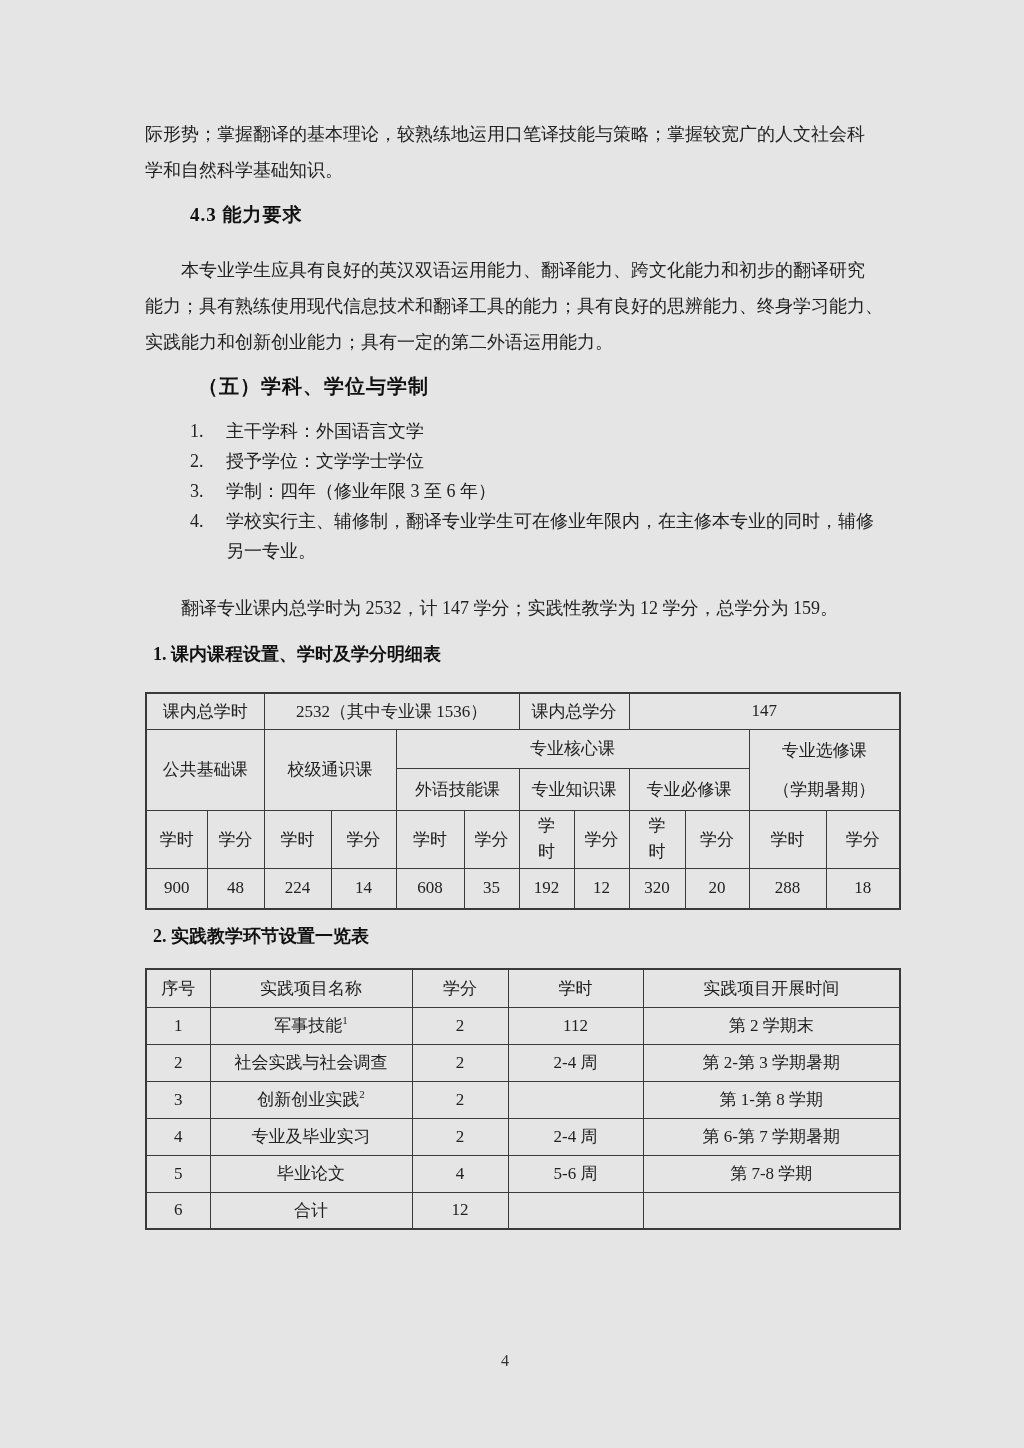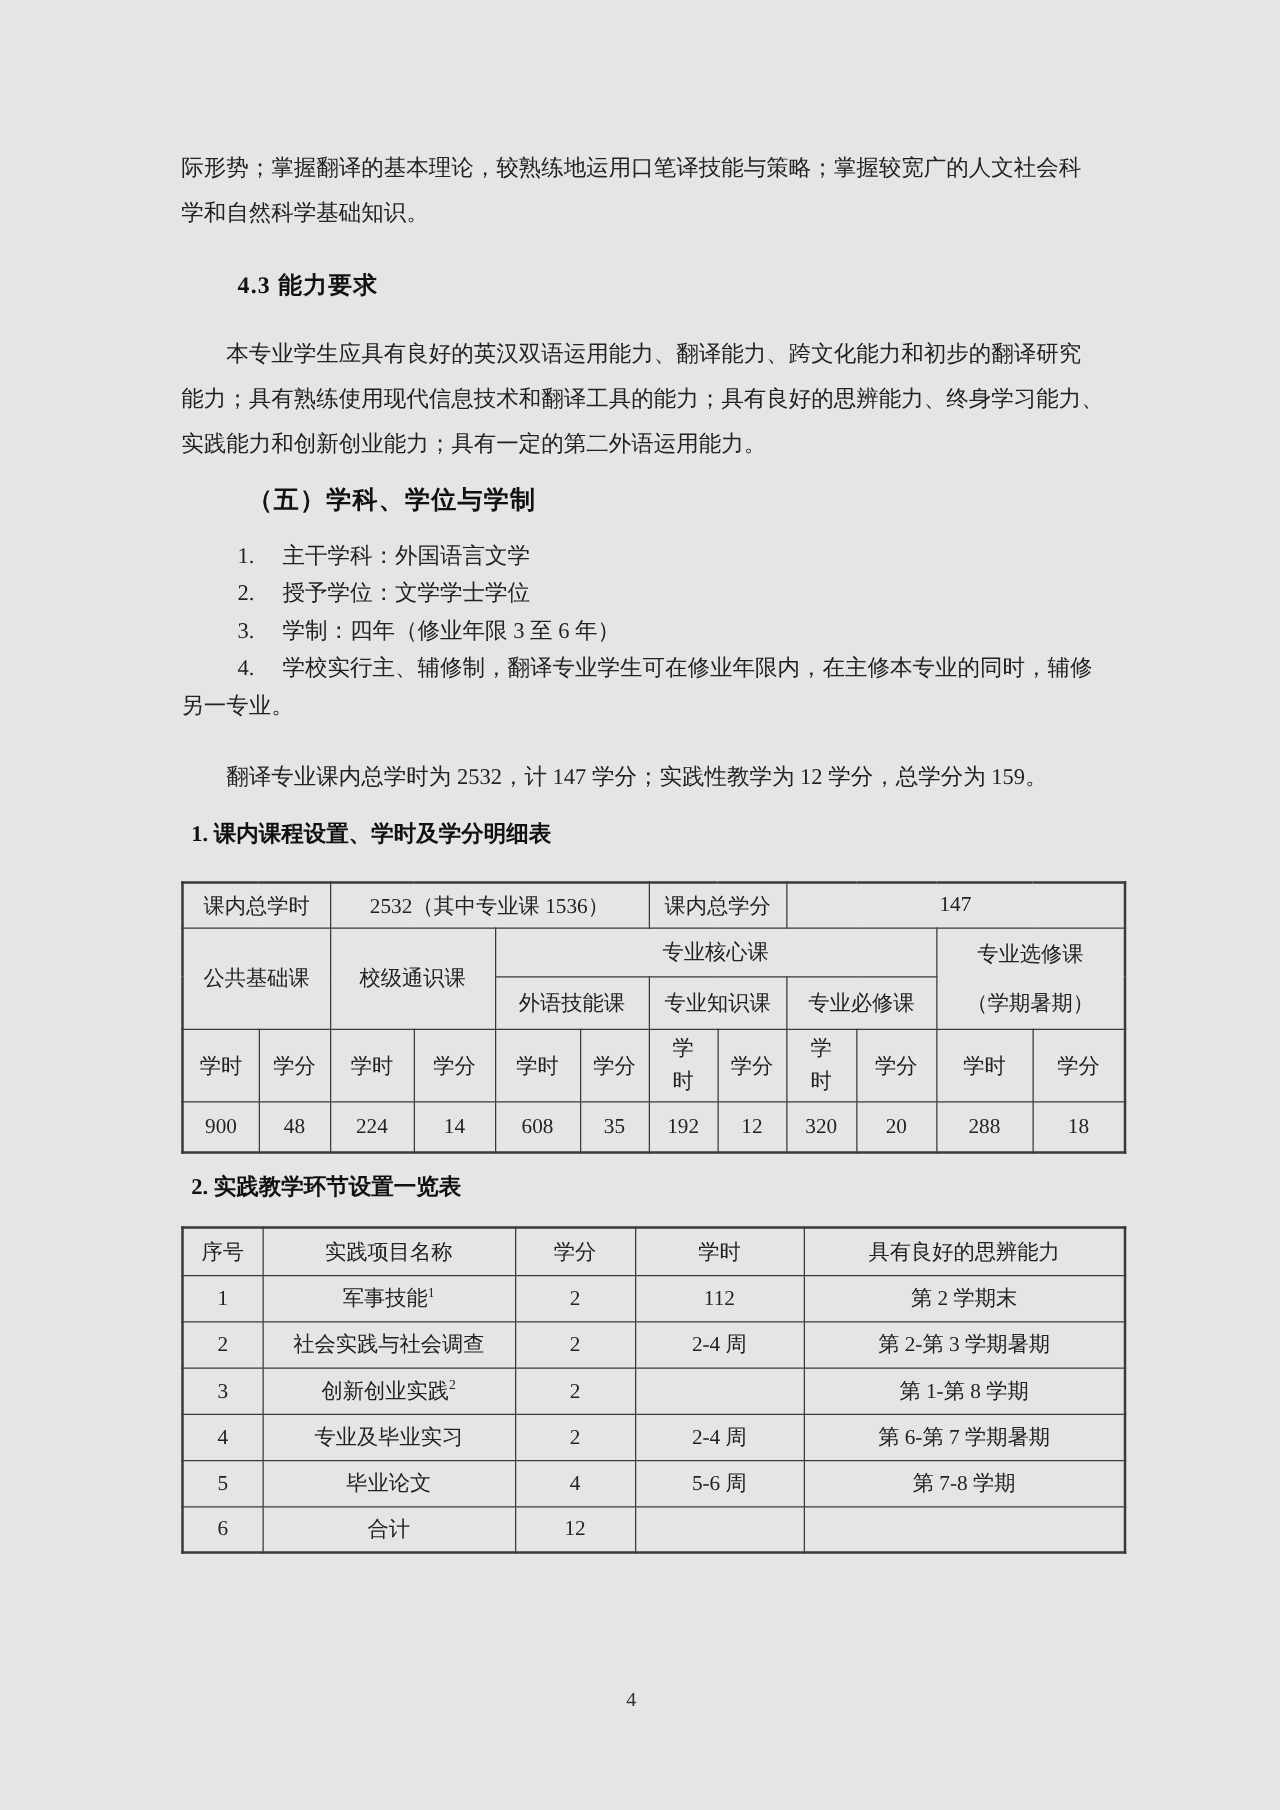--- a/index.html
+++ b/index.html
@@ -11,35 +11,35 @@
     font-family:"Liberation Serif","DejaVu Serif",serif;
     color:#1f1f1f;
     overflow:hidden;
   }
   .content { margin-left:145px; width:754px; padding-top:116px; }
 
   .para { font-size:18px; line-height:36px; color:#222; }
   .para .line { white-space:nowrap; }
   .indent-first { text-indent:2em;margin-top:24px; }
 
-  .h-sub { font-size:19px; font-weight:bold; margin-left:45px; margin-top:27px; color:#111; letter-spacing:1px; }
+  .h-sub { font-size:19px; font-weight:bold; margin-left:45px; margin-top:14px; color:#111; letter-spacing:1px; }
   .h-section { font-size:20px; font-weight:bold; margin-left:53px; color:#111; letter-spacing:1px; }
   .h-s5 { margin-top:13px; }
   .h-s6 { margin-top:31px; }
   .h-table { font-size:18px; font-weight:bold; margin-left:8px; color:#111; }
   .h-t1 { margin-top:16px; }
   .h-t2 { margin-top:14px; }
   .after-h43 { margin-top:24px; }
   .after-h6 { margin-top:22px; }
 
   .deg-list { margin-top:16px; }
   .deg-item { display:flex; font-size:18px; line-height:30px; color:#222; }
   .deg-num { width:22px; margin-left:45px; margin-right:14px; text-align:left; }
   .deg-text { flex:1; }
-  .deg-line2 { font-size:18px; line-height:30px; color:#222; }
+  .deg-line2 { margin-left:81px; font-size:18px; line-height:30px; color:#222; }
 
   table { border-collapse:collapse; table-layout:fixed; width:754px; }
   td { border:1px solid #3a3a3a; text-align:center; vertical-align:middle;
        font-size:17px; color:#222; padding:0 2px; overflow:hidden; }
   .tbl { border:2px solid #3a3a3a; }
   .tbl-1 { margin-top:26px; }
   .tbl-2 { margin-top:20px; }
 
   .stack { display:inline-block; width:1.15em; word-break:break-all; line-height:26px; }
   .elective-cell { display:flex; flex-direction:column; justify-content:space-between;
@@ -175,21 +175,21 @@
           <col style="width:96px">
         <col style="width:135px">
           <col style="width:257px">
       </colgroup>
       <tbody>
           <tr style="height:38px">
         <td>序号</td>
         <td>实践项目名称</td>
         <td>学分</td>
         <td>学时</td>
-        <td>具有良好的思辨能力</td>
+        <td>实践项目开展时间</td>
       </tr>
       <tr style="height:37px">
         <td>1</td>
         <td><span>军事技能</span><sup>1</sup></td>
         <td>2</td>
         <td>112</td>
         <td>第 2 学期末</td>
       </tr>
       <tr style="height:37px">
         <td>2</td>

